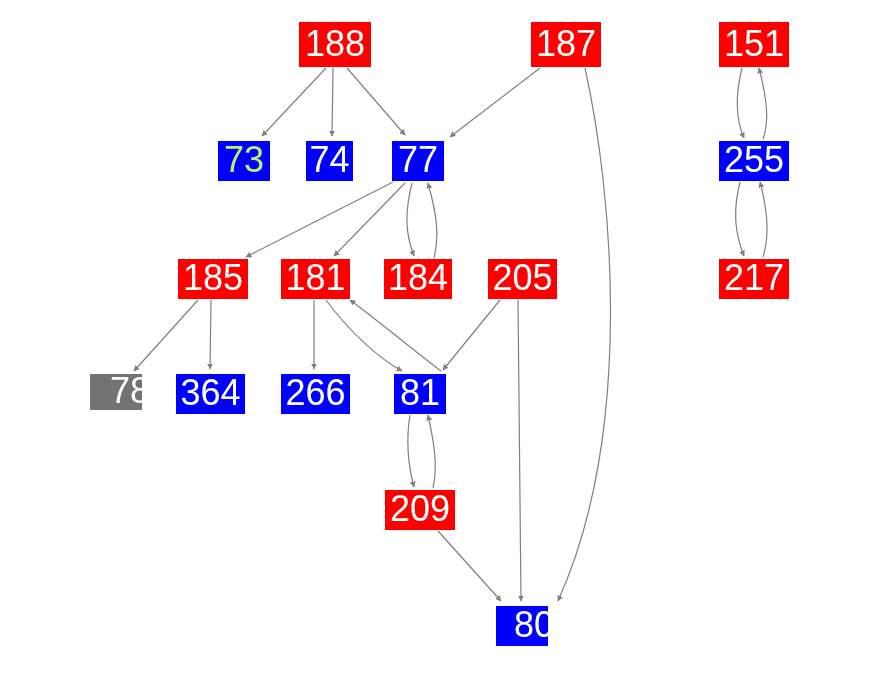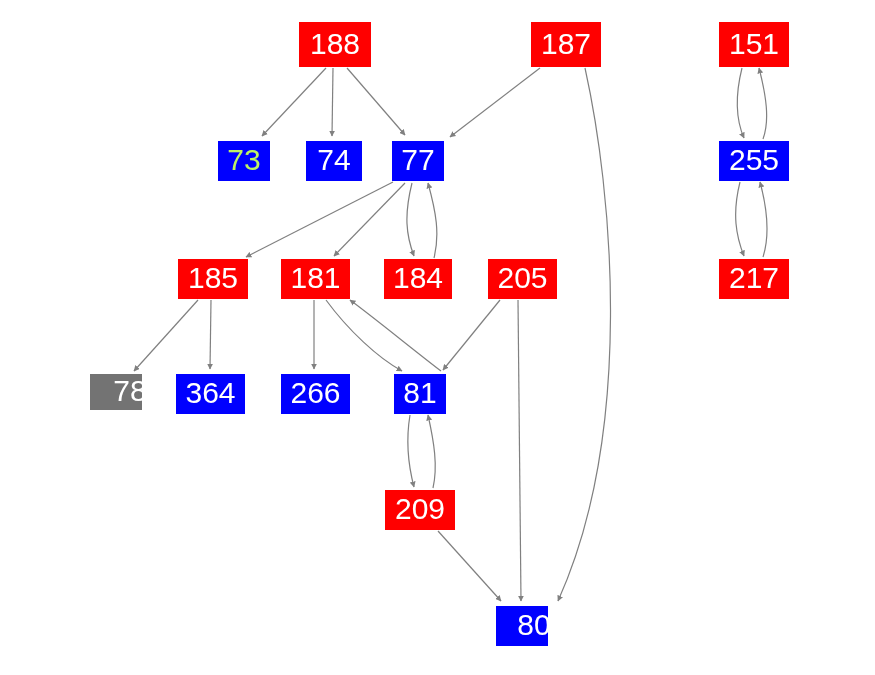--- a/index.html
+++ b/index.html
@@ -25,21 +25,21 @@
     top: 0;
     width: 875px;
     height: 675px;
   }
   .node {
     position: absolute;
     display: flex;
     align-items: center;
     justify-content: center;
     color: #ffffff;
-    font-size: 30px;
+    font-size: 36px;
     line-height: 1;
     letter-spacing: 0px;
     font-family: "Liberation Sans", sans-serif;
     box-sizing: border-box;
     user-select: none;
   }
   .node-label {
     pointer-events: none;
     transform: translateY(-1px);
   }
@@ -88,21 +88,21 @@
       </div>
       <div class="node" style="left: 531px; top: 22px; width: 70px; height: 45px; background: rgb(255, 0, 0);">
         <span class="node-label" style="color: rgb(255, 255, 255);">187</span>
       </div>
       <div class="node" style="left: 719px; top: 22px; width: 70px; height: 45px; background: rgb(255, 0, 0);">
         <span class="node-label" style="color: rgb(255, 255, 255);">151</span>
       </div>
       <div class="node" style="left: 218px; top: 141px; width: 52px; height: 40px; background: rgb(0, 0, 255);">
         <span class="node-label" style="color: #bef264;">73</span>
       </div>
-      <div class="node" style="left: 306px; top: 141px; width: 56px; height: 40px; background: rgb(0, 0, 255);">
+      <div class="node" style="left: 306px; top: 141px; width: 47px; height: 40px; background: rgb(0, 0, 255);">
         <span class="node-label" style="color: rgb(255, 255, 255);">74</span>
       </div>
       <div class="node" style="left: 392px; top: 141px; width: 52px; height: 40px; background: rgb(0, 0, 255);">
         <span class="node-label" style="color: rgb(255, 255, 255);">77</span>
       </div>
       <div class="node" style="left: 719px; top: 141px; width: 70px; height: 40px; background: rgb(0, 0, 255);">
         <span class="node-label" style="color: rgb(255, 255, 255);">255</span>
       </div>
       <div class="node" style="left: 178px; top: 259px; width: 70px; height: 40px; background: rgb(255, 0, 0);">
         <span class="node-label" style="color: rgb(255, 255, 255);">185</span>

